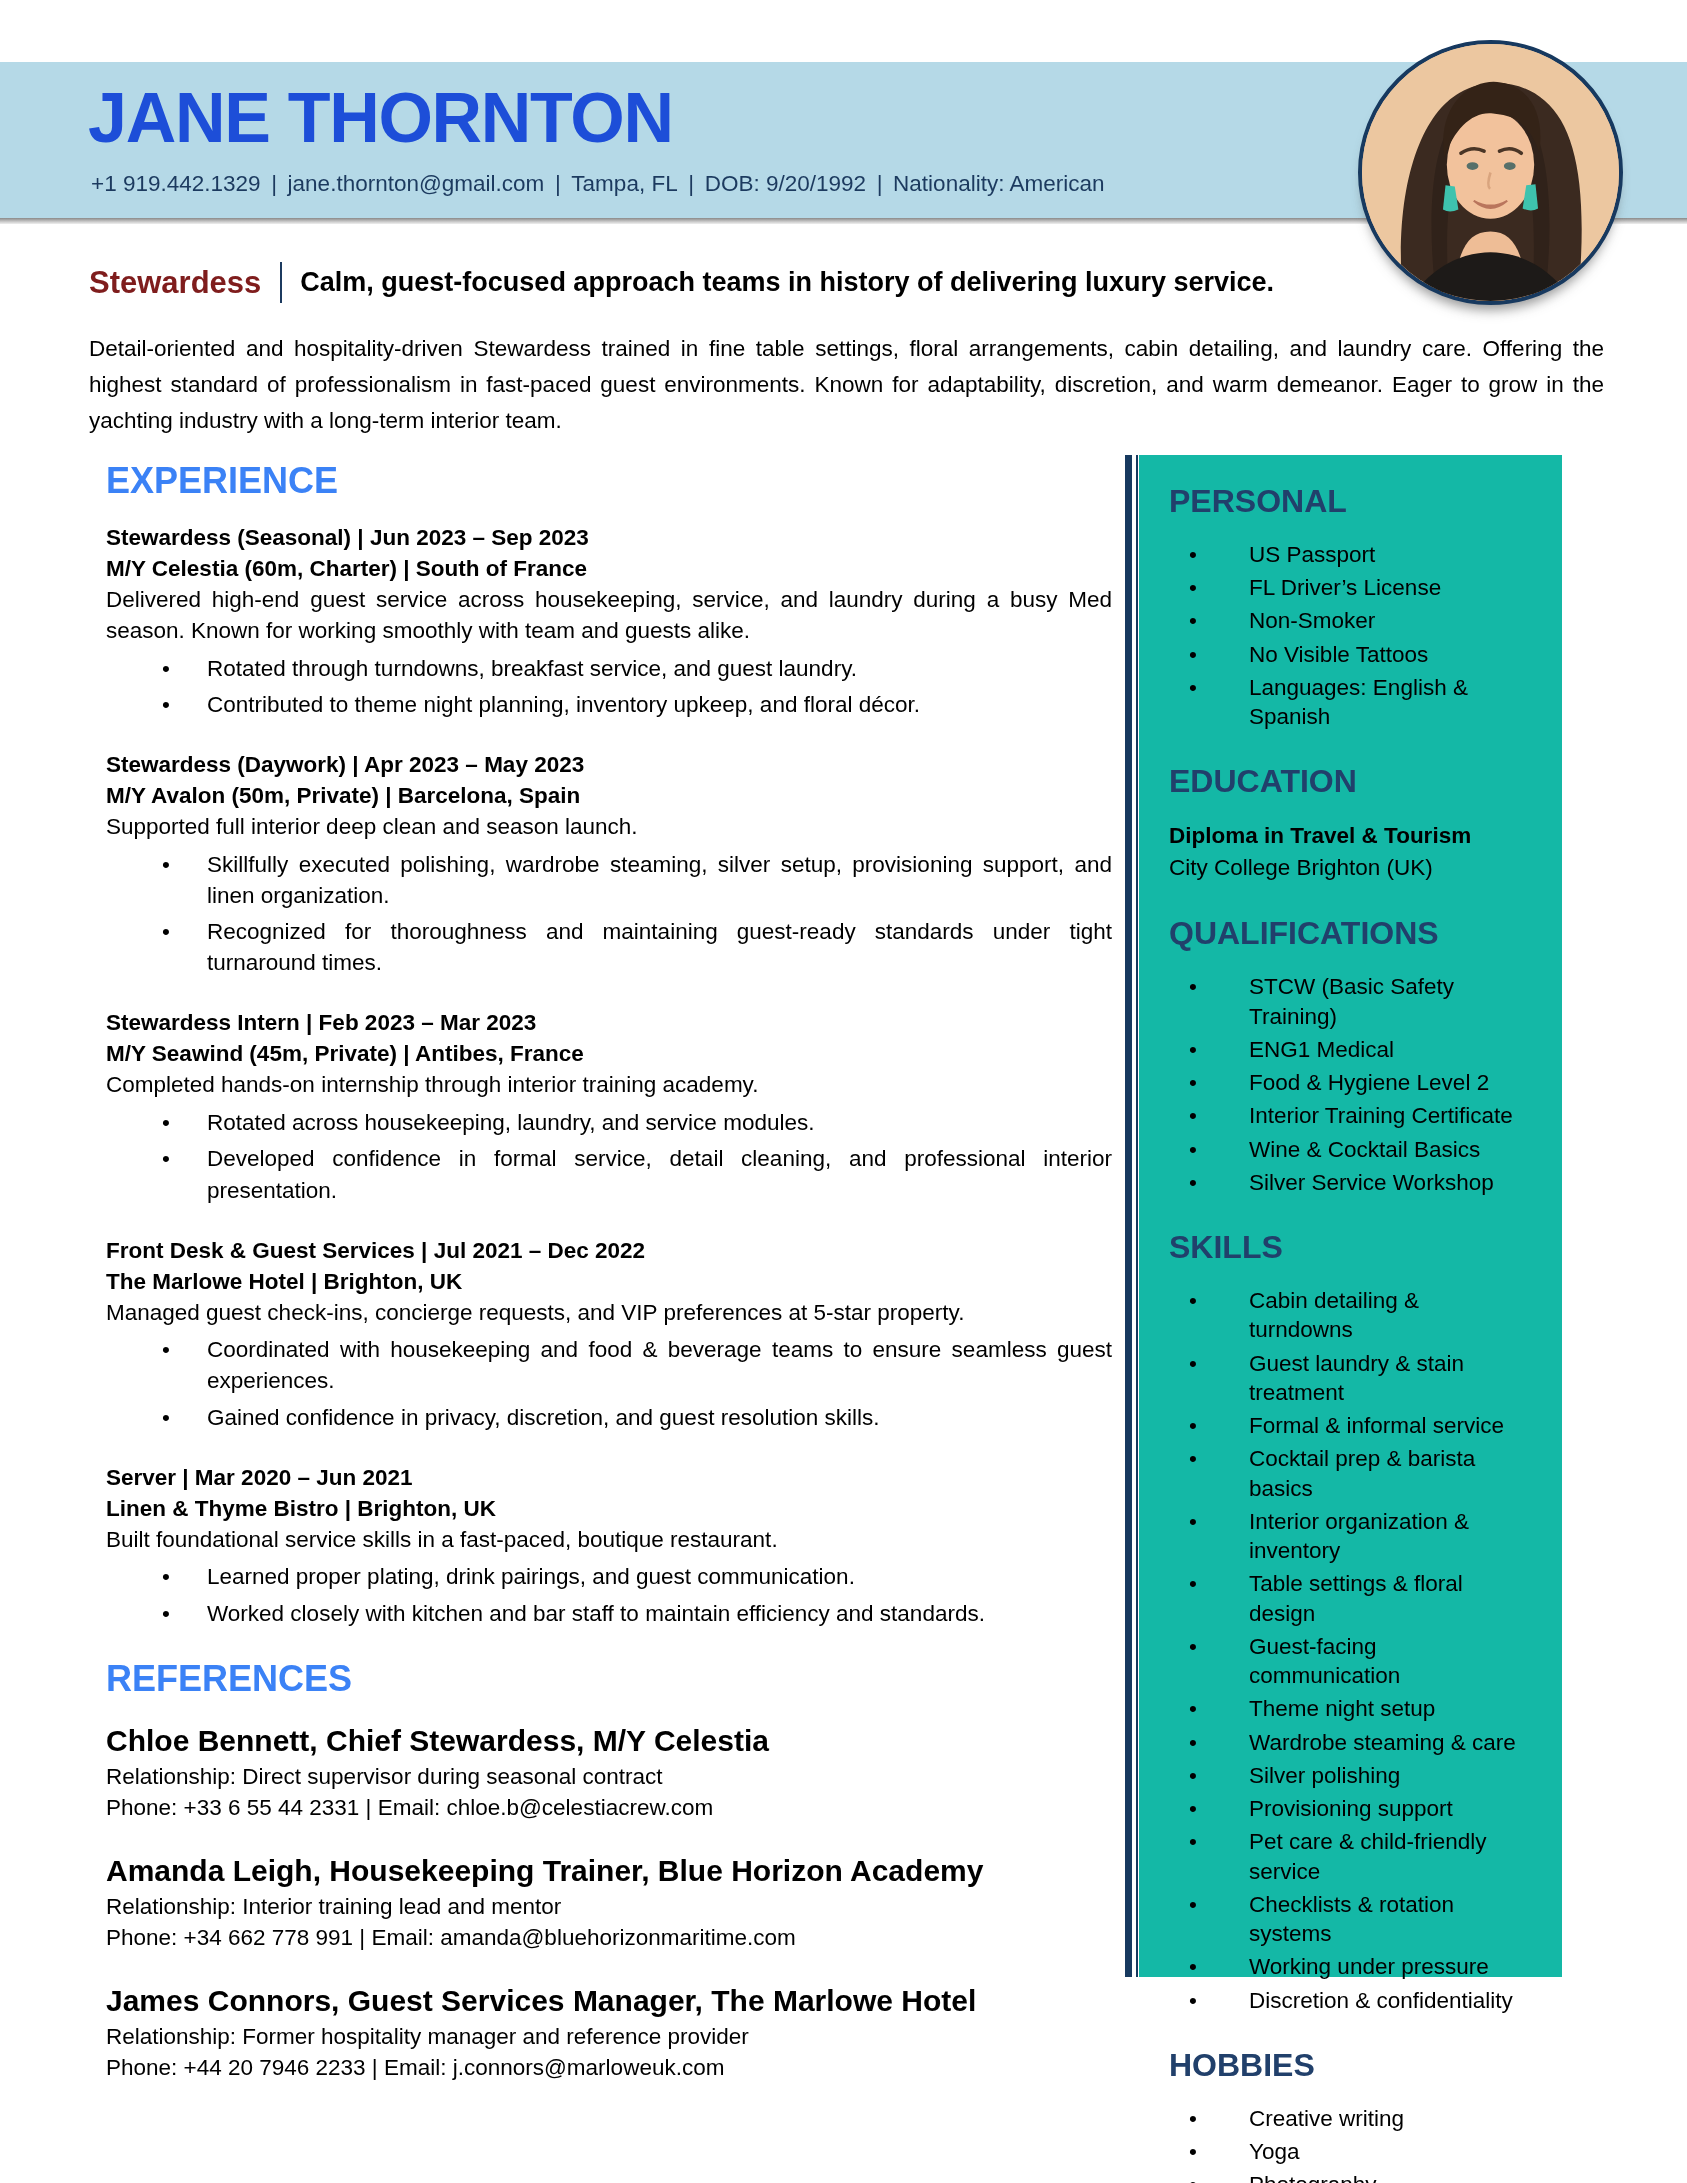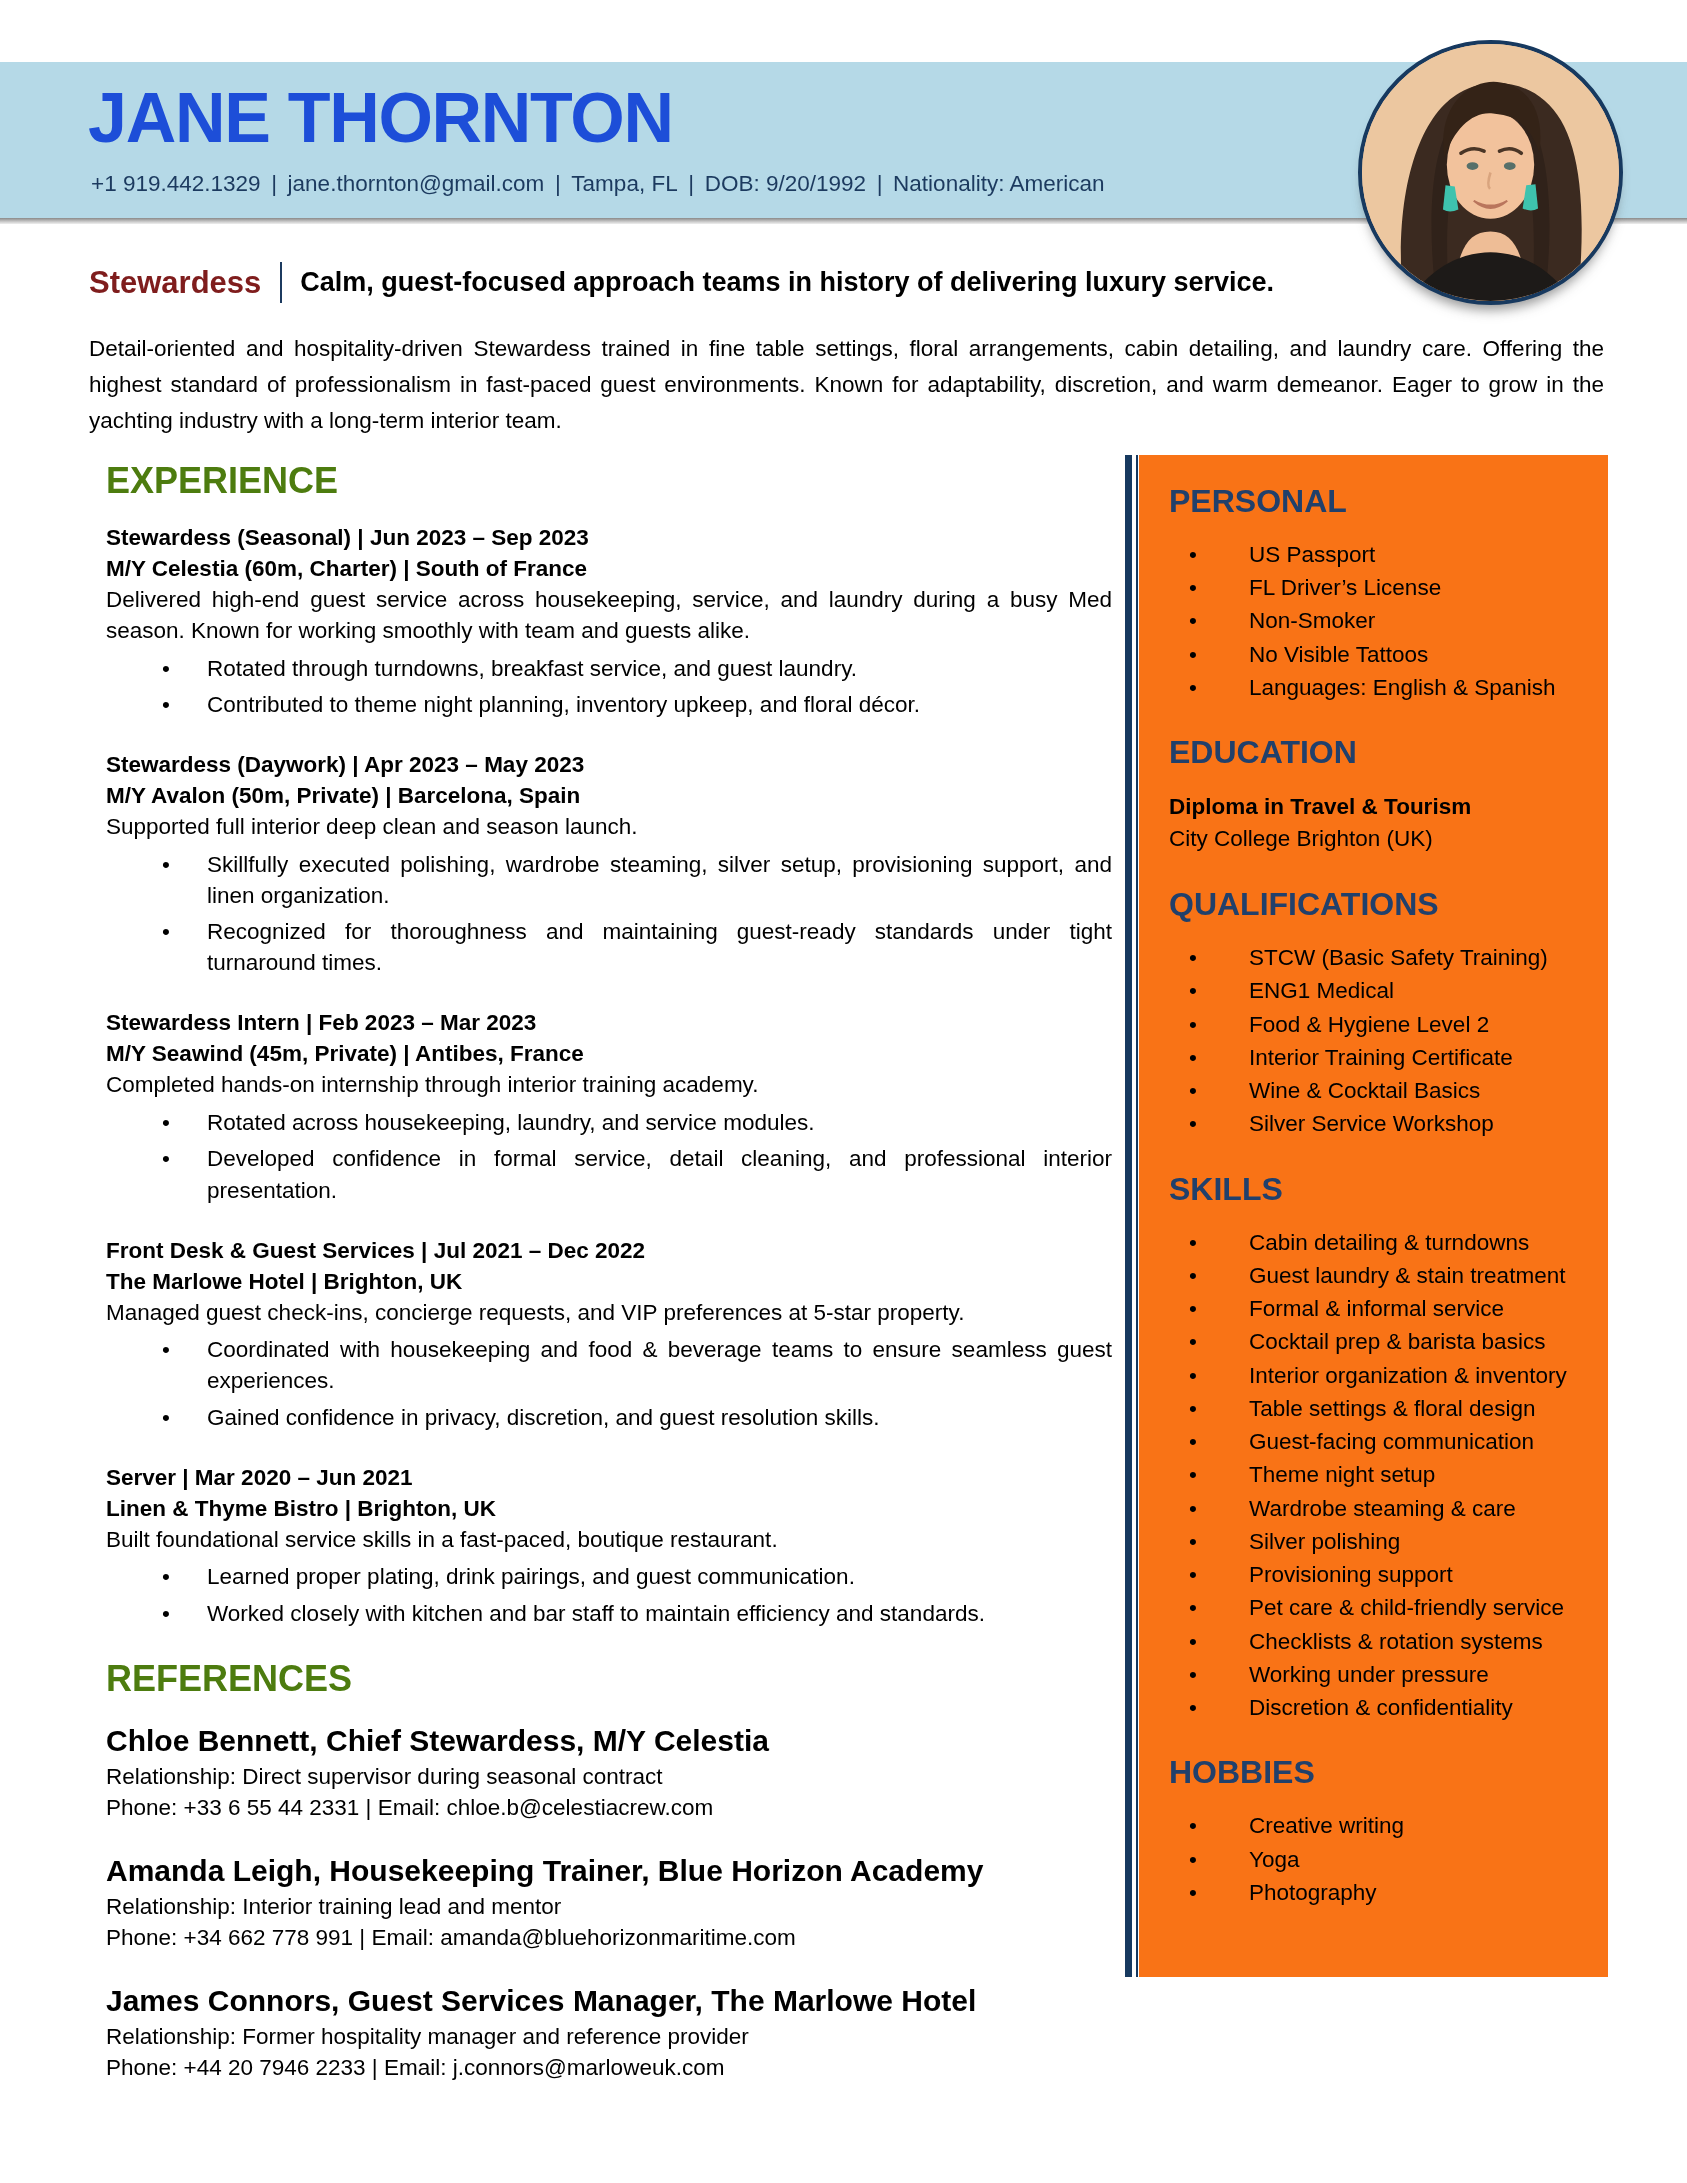--- a/index.html
+++ b/index.html
@@ -24,37 +24,37 @@
   
   .title-row{position:absolute;left:89px;top:262px;display:flex;align-items:center;}
   .role{font-size:31px;font-weight:700;color:#7f1d1d;white-space:nowrap;}
   .vbar{width:2px;height:41px;background:#1c3a5f;margin:0 18.5px;flex:none;}
   .tagline{font-size:27px;font-weight:700;color:#000;white-space:nowrap;}
   
   .summary{position:absolute;left:89px;top:331px;width:1515px;
     font-size:22.5px;line-height:1.6;text-align:justify;}
   
   .left-col{position:absolute;left:106px;top:460px;width:1006px;}
-  .h-left{font-size:36px;font-weight:700;color:#4d7c0f;margin:0 0 20px 0;}
+  .h-left{font-size:36px;font-weight:700;color:#3b82f6;margin:0 0 20px 0;}
   .job{margin-bottom:29px;}
   .job-title,.job-org{font-size:22.5px;font-weight:700;line-height:1.38;}
   .job-desc{font-size:22.5px;line-height:1.38;text-align:justify;}
   ul.blist{list-style:none;margin:6.6px 0 0 0;padding:0;}
   .blist li{position:relative;padding-left:101px;font-size:22.5px;line-height:1.38;
     text-align:justify;margin-bottom:5.3px;}
   .blist li::before{content:"•";position:absolute;left:56px;}
   .refs-heading{margin-top:10.6px;}
   .ref{margin-bottom:26.5px;}
   .ref-name{font-size:30px;font-weight:700;line-height:1.38;}
   .ref-line{font-size:22.5px;line-height:1.38;}
   
   .divider-a{position:absolute;left:1125px;top:455px;width:7.3px;height:1522px;background:#17395f;}
   .divider-b{position:absolute;left:1136px;top:455px;width:2px;height:1522px;background:#17395f;}
-  .panel{position:absolute;left:1139px;top:455px;width:469px;height:1522px;
-    background:#f97316;box-sizing:border-box;padding:5.3px 18.5px 0 30px;}
+  .panel{position:absolute;left:1139px;top:455px;width:423px;height:1522px;
+    background:#14b8a6;box-sizing:border-box;padding:5.3px 18.5px 0 30px;}
   .h-side{font-size:32px;font-weight:700;color:#21406b;margin:32px 0 20px 0;}
   .side-section:first-child .h-side{margin-top:22.5px;}
   ul.slist{list-style:none;margin:16px;padding:0;}
   .slist li{position:relative;padding-left:64px;font-size:22.5px;line-height:1.3;margin-bottom:4px;}
   .slist li::before{content:"•";position:absolute;left:4px;}
   .edu-degree{font-size:22.5px;font-weight:700;line-height:1.4;}
   .edu-school{font-size:22.5px;line-height:1.4;}
 </style>
 </head>
 <body>

